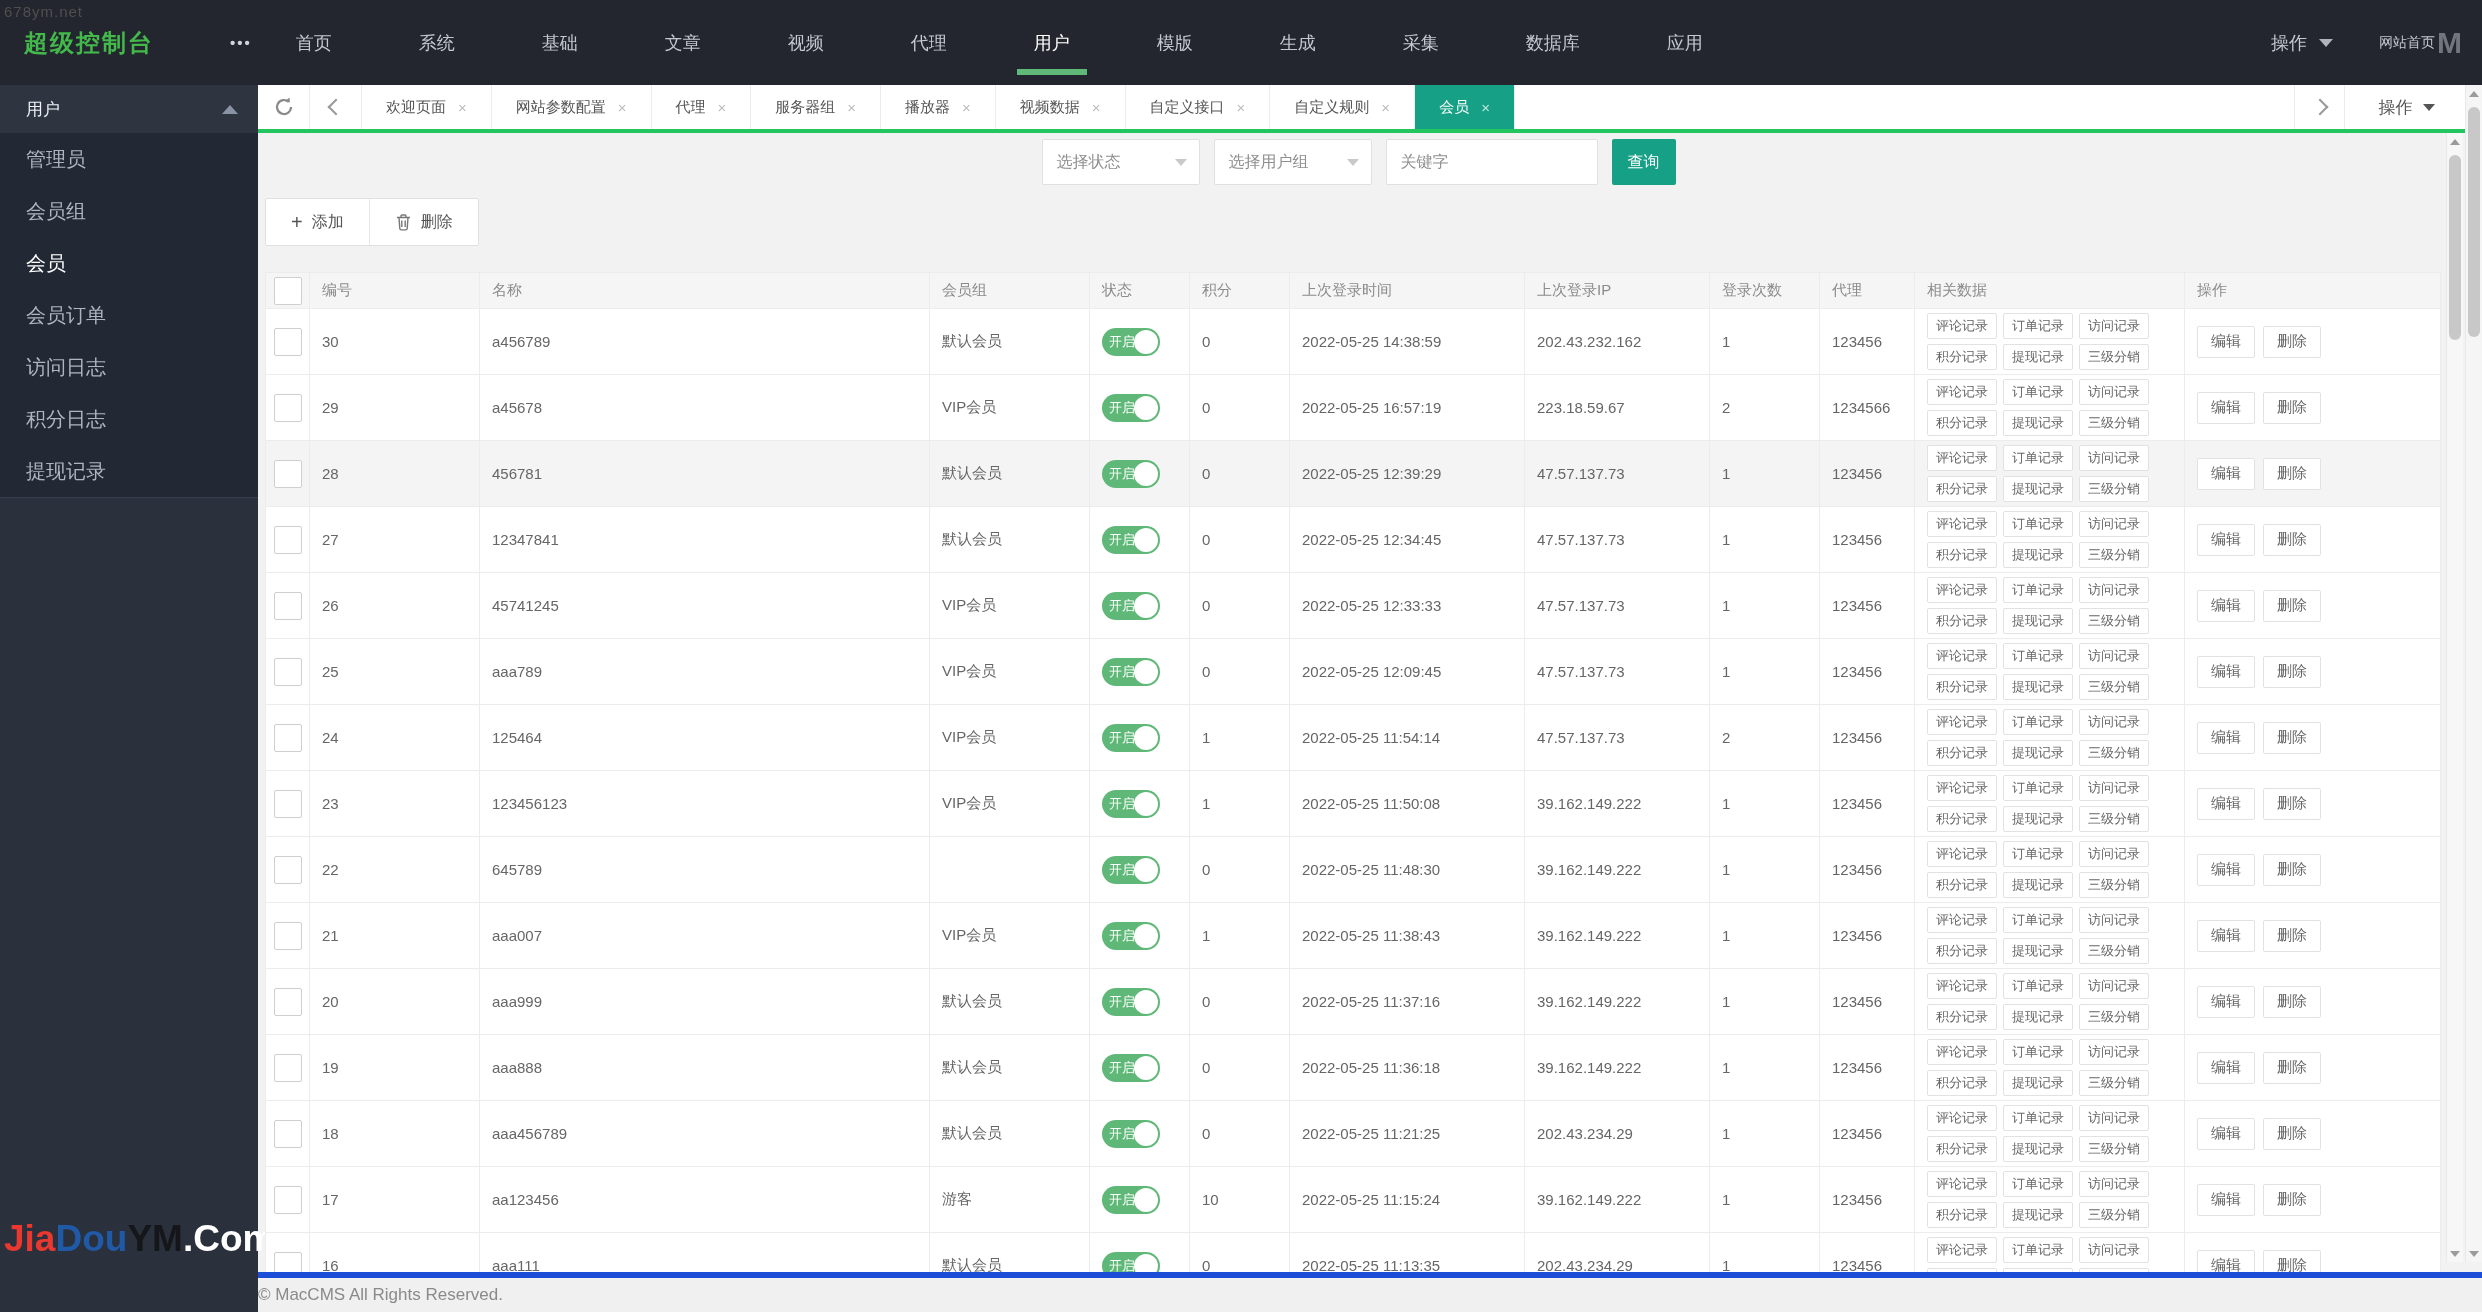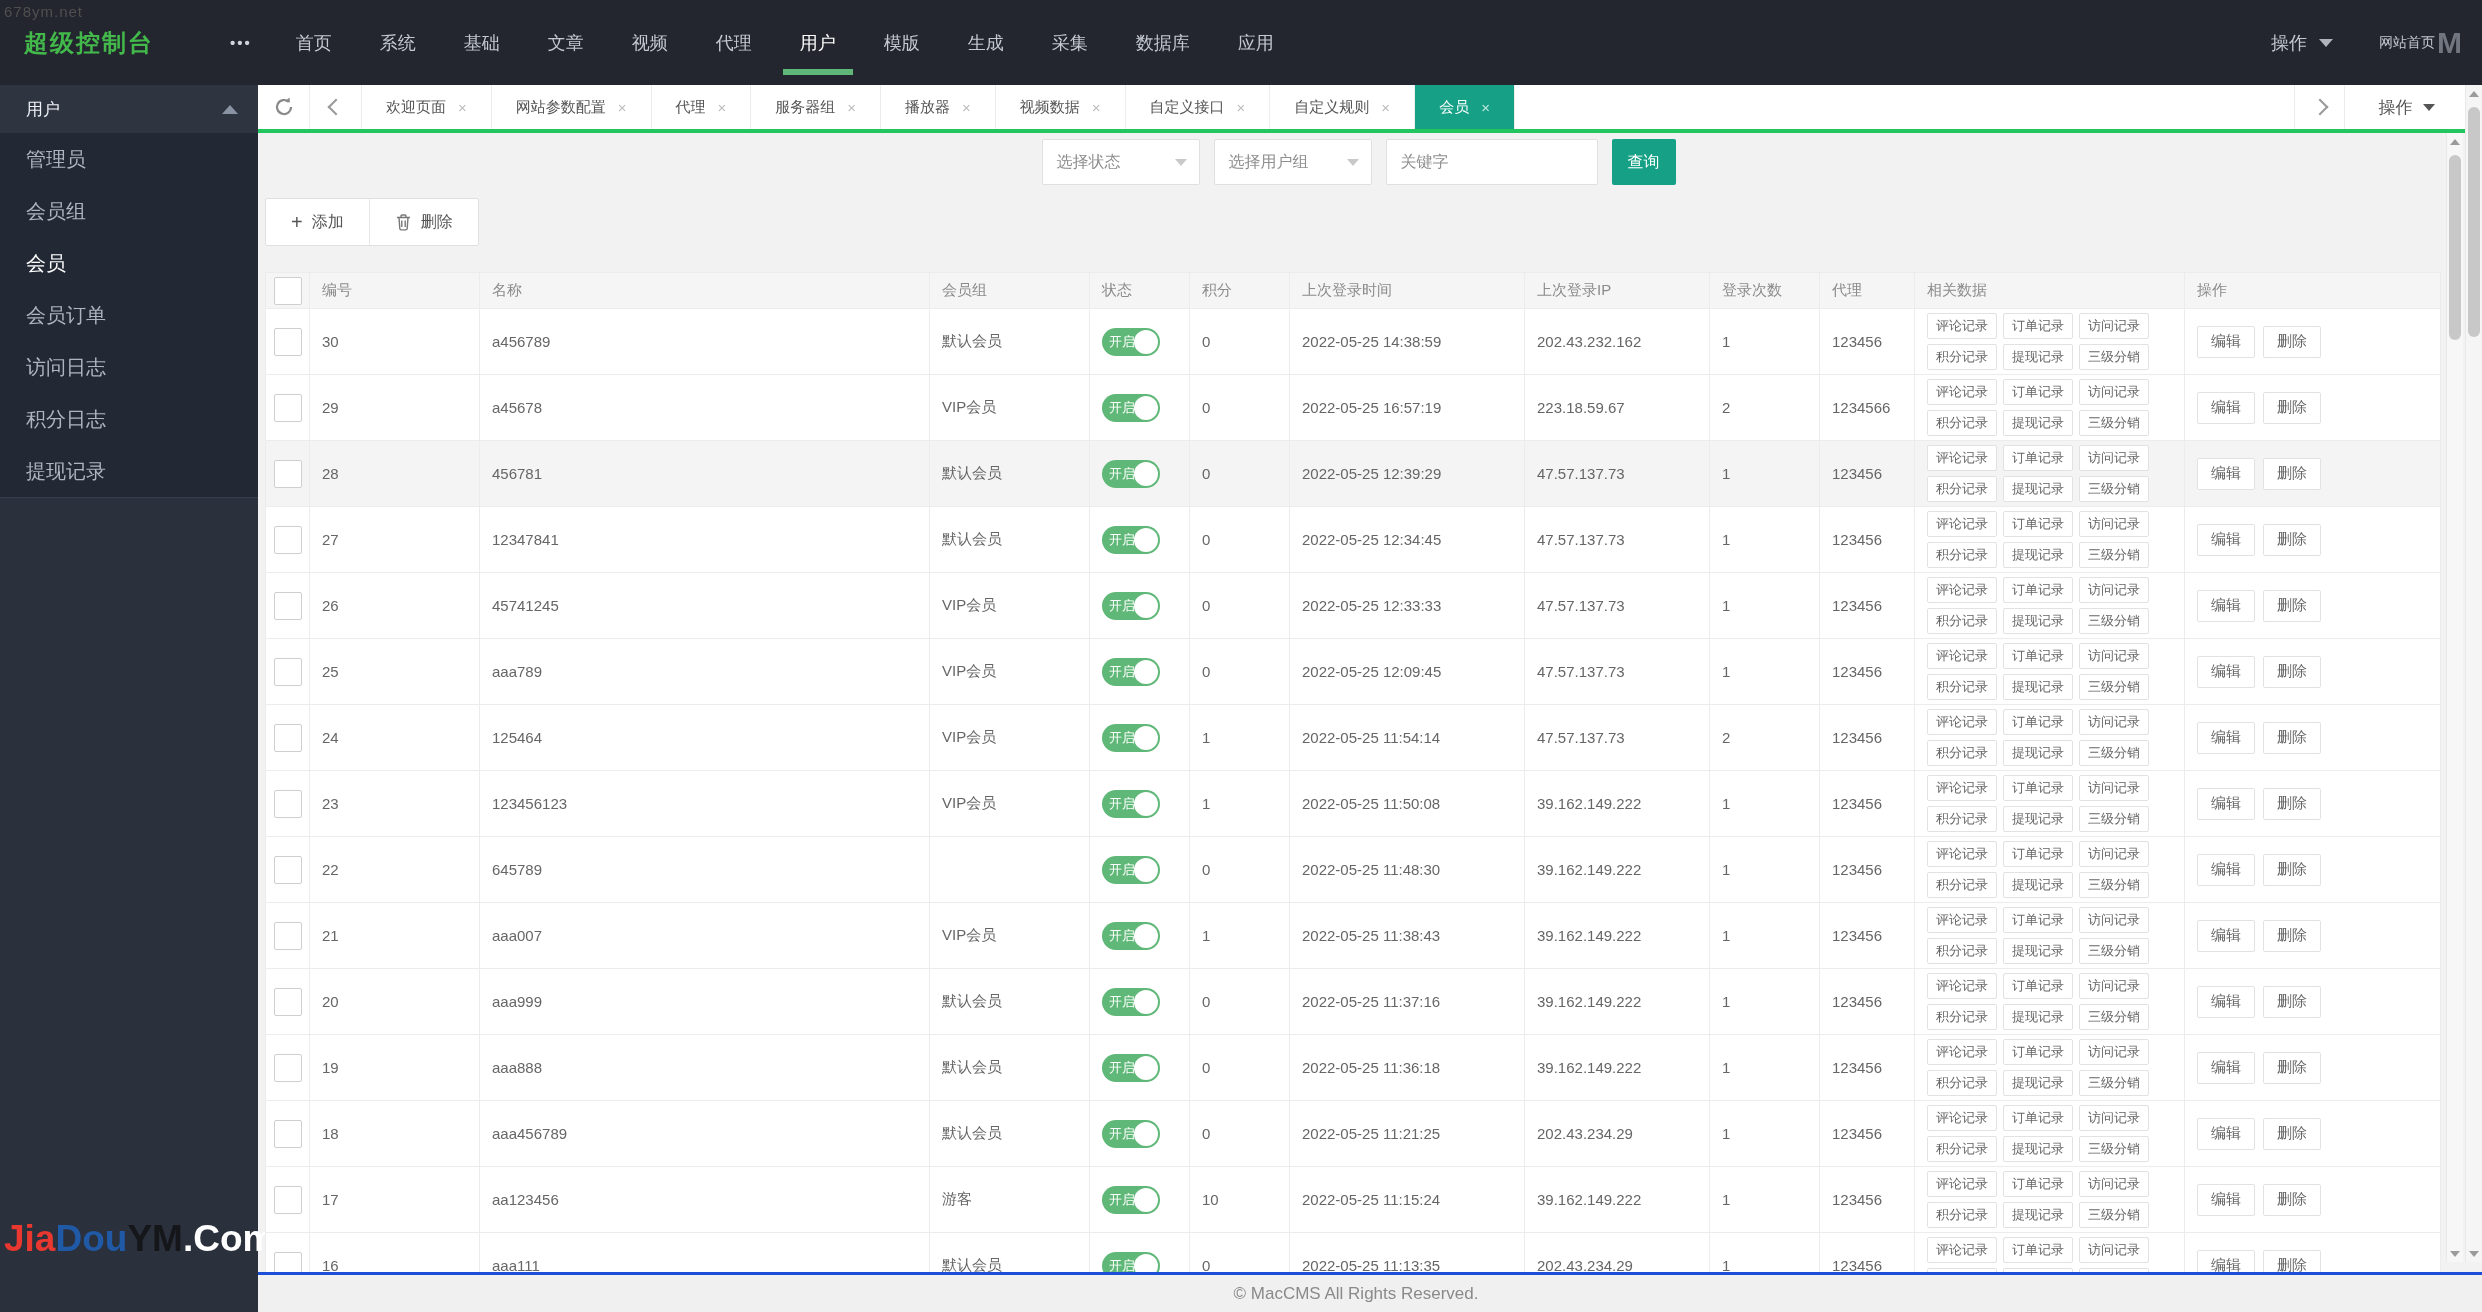--- a/index.html
+++ b/index.html
@@ -5,21 +5,21 @@
   * { margin:0; padding:0; box-sizing:border-box; }
   html,body { background:#555; }
   body { font-family:"Liberation Sans","DejaVu Sans",sans-serif; }
   #app { position:relative; width:2482px; height:1312px; background:#f2f2f2; overflow:hidden; }
 
   
   .topbar { position:absolute; top:0; left:0; width:2482px; height:85px; background:#23262e; display:flex; align-items:center; }
   .wm-topleft { position:absolute; top:3px; left:4px; font-size:15px; color:#4f4f4f; letter-spacing:1px; }
   .logo { color:#43b84b; font-size:24px; font-weight:bold; margin-left:24px; letter-spacing:2px; }
   .dots { color:#cfd3da; font-size:15px; font-weight:bold; margin-left:76px; letter-spacing:2px; cursor:pointer; }
-  .topnav { display:flex; list-style:none; margin-left:20px; height:64px; }
+  .topnav { display:flex; list-style:none; margin-left:20px; height:64px;gap:39px; }
   .topnav li { display:flex; align-items:center; padding:0 17px; margin:0 7px; color:#c3c8d1; font-size:18px; cursor:pointer; position:relative; }
   .topnav li.active { color:#ffffff; }
   .topnav li.active::after { content:""; position:absolute; left:0; right:0; bottom:0; height:6px; background:#5fb878; }
   .topbar-right { margin-left:auto; display:flex; align-items:center; margin-right:20px; }
   .top-action { color:#c3c8d1; font-size:18px; display:flex; align-items:center; cursor:pointer; margin-right:46px; }
   .caret-down { width:0; height:0; border-left:7px solid transparent; border-right:7px solid transparent; border-top:8px solid #aeb3bc; margin-left:12px; }
   .home-link { color:#c3c8d1; font-size:14px; cursor:pointer; }
   .wm-m { color:#70757f; font-size:30px; font-weight:bold; margin-left:2px; }
 
   
@@ -77,21 +77,21 @@
   .checkbox { width:28px; height:28px; background:#fff; border:1px solid #cfcfcf; border-radius:2px; display:inline-block; vertical-align:middle; cursor:pointer; }
   .time { color:#dc2f2f; }
   .toggle { width:58px; height:28px; background:#5fb878; border-radius:14px; position:relative; display:flex; align-items:center; cursor:pointer; }
   .toggle .tlabel { color:#fff; font-size:13px; margin-left:7px; }
   .toggle .knob { position:absolute; right:2px; top:2px; width:24px; height:24px; border-radius:50%; background:#fff; }
   .rel-wrap { display:flex; flex-wrap:wrap; gap:5px 6px; width:258px; padding:4px 0; }
   .mini-btn { height:26px; padding:0 8px; background:#fff; border:1px solid #e2e2e2; border-radius:2px; color:#666; font-size:13px; cursor:pointer; white-space:nowrap; }
   .act-btn { height:32px; padding:0 13px; background:#fff; border:1px solid #e2e2e2; border-radius:2px; color:#666; font-size:15px; cursor:pointer; margin-right:8px; }
 
   
-  .footer { position:absolute; left:258px; right:0; bottom:0; height:40px; background:#f0f0f0; border-top:3px solid #1d4ed8; display:flex; align-items:center; justify-content:center; padding-right:28px; color:#8a8a8a; font-size:17px; }
+  .footer { position:absolute; left:258px; right:0; bottom:0; height:40px; background:#f0f0f0; border-top:6px solid #1d4ed8; display:flex; align-items:center; justify-content:flex-start; padding-right:28px; color:#8a8a8a; font-size:17px; }
 
   
   .sb { position:absolute; width:17px; background:#f5f5f5; border-left:1px solid #e9e9e9; }
   .sb-outer { right:0; top:85px; height:1177px; }
   .sb-inner { right:19px; top:133px; height:1129px; background:#f7f7f7; }
   .sb .arr { position:absolute; left:0; width:16px; height:17px; display:flex; align-items:center; justify-content:center; cursor:pointer; }
   .sb .arr.up { top:0; } .sb .arr.down { bottom:0; }
   .tri-sb-up { width:0;height:0;border-left:5px solid transparent;border-right:5px solid transparent;border-bottom:6px solid #9b9b9b; }
   .tri-sb-down { width:0;height:0;border-left:5px solid transparent;border-right:5px solid transparent;border-top:6px solid #9b9b9b; }
   .sb .thumb { position:absolute; left:2px; width:12px; background:#c8c8c8; border-radius:6px; cursor:pointer; }

